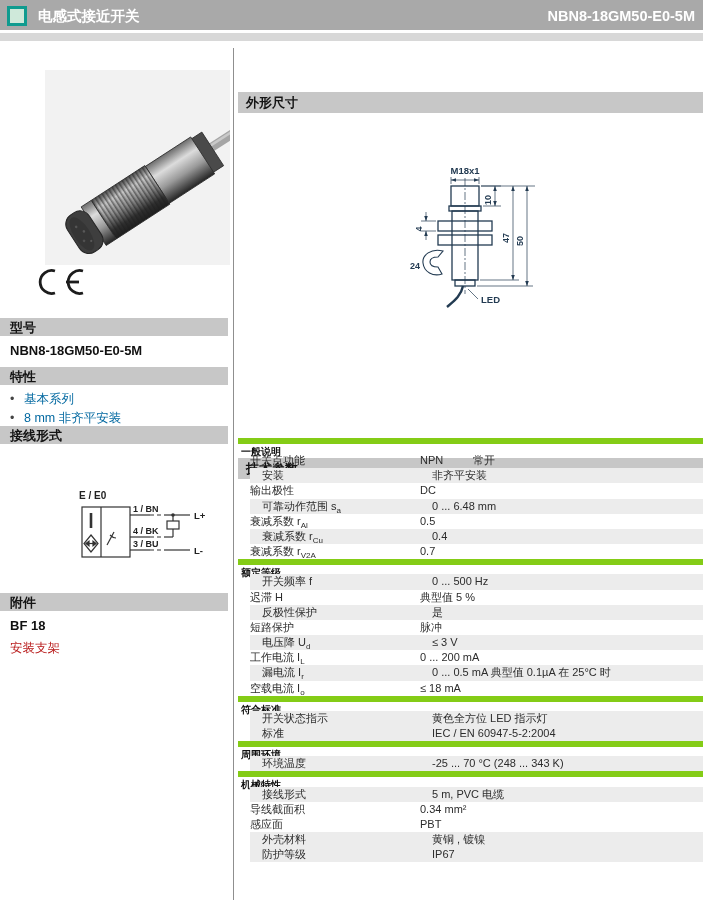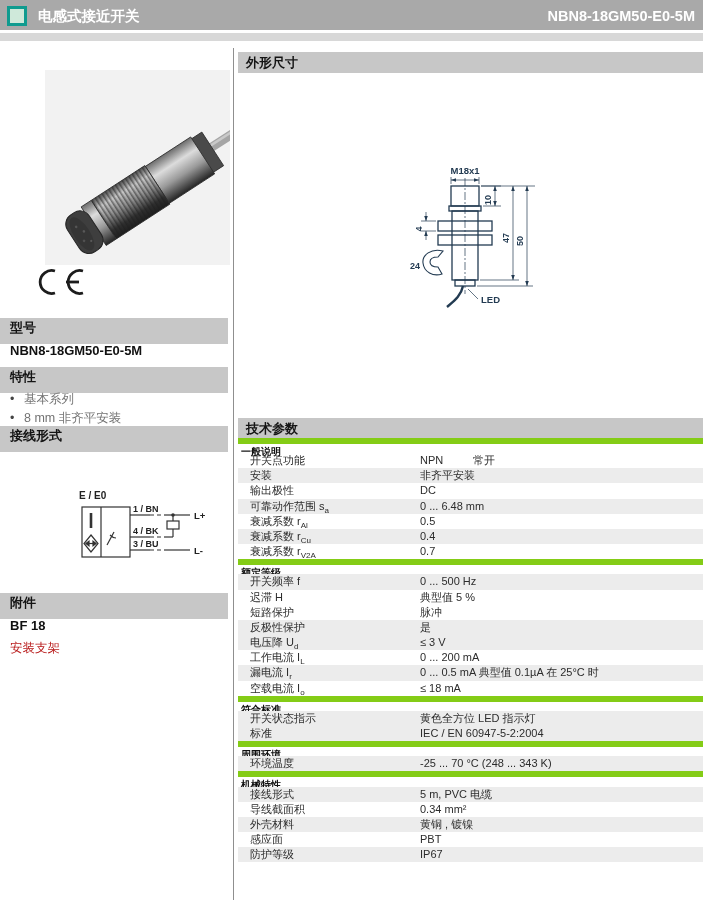--- a/index.html
+++ b/index.html
@@ -26,46 +26,46 @@
     font-size:14.5px; font-weight:bold;
   }
   .substrip { position:absolute; left:0; top:33px; width:703px; height:8px; background:#d8d8d8; }
   .vdivider { position:absolute; left:233px; top:48px; width:1px; height:852px; background:#8f8f8f; }
 
   
   .secbar {
     position:absolute; background:#c7c7c7; color:#141414;
     font-weight:bold; font-size:13px;
   }
-  .secbar.left  { left:0; width:228px; height:26px; line-height:19px; padding-left:10px; }
-  .secbar.right { left:238px; width:465px; height:21px; line-height:21px; padding-left:8px; }
+  .secbar.left  { left:0; width:228px; height:18px; line-height:19px; padding-left:10px; }
+  .secbar.right { left:238px; width:465px; height:21px; line-height:21px; padding-left:8px;margin-top:40px; }
 
   
   .photo { position:absolute; left:45px; top:70px; width:185px; height:195px; background:#f2f2f2; }
   .ce    { position:absolute; left:33px; top:266px; }
   .model-val { position:absolute; left:10px; top:343px; font-size:13px; font-weight:bold; color:#111; }
   .features-list { position:absolute; left:10px; top:390px; list-style:none; }
-  .features-list li { font-size:12.5px; line-height:19px; color:#737373; padding-left:14px; position:relative; }
+  .features-list li { font-size:12.5px; line-height:19px; color:#0369a1; padding-left:14px; position:relative; }
   .features-list li::before { content:"•"; position:absolute; left:0; color:#444; }
   .wiring { position:absolute; left:22px; top:452px; }
   .acc-name { position:absolute; left:10px; top:618px; font-size:13px; font-weight:bold; color:#111; }
   .acc-desc { position:absolute; left:10px; top:640px; font-size:12.5px; color:#b91c1c; }
 
   
   .dims { position:absolute; left:405px; top:148px; }
   .dims text { font-family:"Liberation Sans", sans-serif; fill:#233b52; font-weight:bold; }
   .dims .dl { stroke:#233b52; stroke-width:1.3; fill:none; }
   .dims .thin { stroke:#233b52; stroke-width:0.7; fill:none; }
   .dims .ctr { stroke:#233b52; stroke-width:0.7; stroke-dasharray:8 2 2 2; }
   .dims .arw { fill:#233b52; stroke:none; }
 
   
   .tech-table { position:absolute; left:238px; top:438px; width:465px; }
   .trow { position:relative; height:15.16px; line-height:15.16px; font-size:11px; color:#2c2c2c; }
-  .trow.shade { background:#ececec; }
+  .trow.shade { background:#ececec;margin-left:12px; }
   .tsection { font-weight:bold; font-size:10px; color:#111; border-top:6px solid #84cc16; padding-left:3px; }
   .tlabel { position:absolute; left:12px; top:0; white-space:nowrap; }
   .tvalue { position:absolute; left:182px; top:0; white-space:nowrap; }
   .tvalue2 { position:absolute; left:235px; top:0; white-space:nowrap; }
   sub { font-size:8px; }
 
   
   .wiring text { font-family:"Liberation Sans", sans-serif; fill:#222; font-weight:bold; }
   .wiring .wl { stroke:#333; stroke-width:1.2; fill:none; }
   .wiring .wd { stroke:#333; stroke-width:1.2; fill:none; stroke-dasharray:4 3; }
@@ -277,29 +277,29 @@
     </div>
     <div class="trow tsection">额定等级</div>
     <div class="trow tdata shade">
       <span class="tlabel">开关频率 f</span>
       <span class="tvalue">0 ... 500 Hz</span>
     </div>
     <div class="trow tdata">
       <span class="tlabel">迟滞 H</span>
       <span class="tvalue">典型值 5 %</span>
     </div>
+    <div class="trow tdata shade">
+      <span class="tlabel">反极性保护</span>
+      <span class="tvalue">是</span>
+    </div>
     <div class="trow tdata">
       <span class="tlabel">短路保护</span>
       <span class="tvalue">脉冲</span>
     </div>
     <div class="trow tdata shade">
-      <span class="tlabel">反极性保护</span>
-      <span class="tvalue">是</span>
-    </div>
-    <div class="trow tdata shade">
       <span class="tlabel">电压降  U<sub>d</sub></span>
       <span class="tvalue">≤ 3 V</span>
     </div>
     <div class="trow tdata">
       <span class="tlabel">工作电流  I<sub>L</sub></span>
       <span class="tvalue">0 ... 200 mA</span>
     </div>
     <div class="trow tdata shade">
       <span class="tlabel">漏电流 I<sub>r</sub></span>
       <span class="tvalue">0 ... 0.5 mA 典型值 0.1µA 在 25°C 时</span>
@@ -324,25 +324,25 @@
     </div>
     <div class="trow tsection">机械特性</div>
     <div class="trow tdata shade">
       <span class="tlabel">接线形式</span>
       <span class="tvalue">5 m, PVC 电缆</span>
     </div>
     <div class="trow tdata">
       <span class="tlabel">导线截面积</span>
       <span class="tvalue">0.34 mm²</span>
     </div>
+    <div class="trow tdata">
+      <span class="tlabel">感应面</span>
+      <span class="tvalue">PBT</span>
+    </div>
     <div class="trow tdata shade">
       <span class="tlabel">外壳材料</span>
       <span class="tvalue">黄铜 , 镀镍</span>
     </div>
-    <div class="trow tdata">
-      <span class="tlabel">感应面</span>
-      <span class="tvalue">PBT</span>
-    </div>
     <div class="trow tdata shade">
       <span class="tlabel">防护等级</span>
       <span class="tvalue">IP67</span>
     </div>
   </div>
 
 </body></html>

